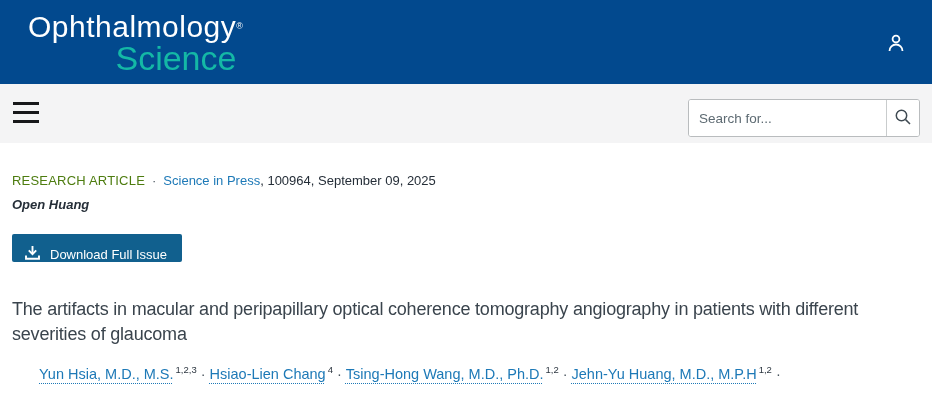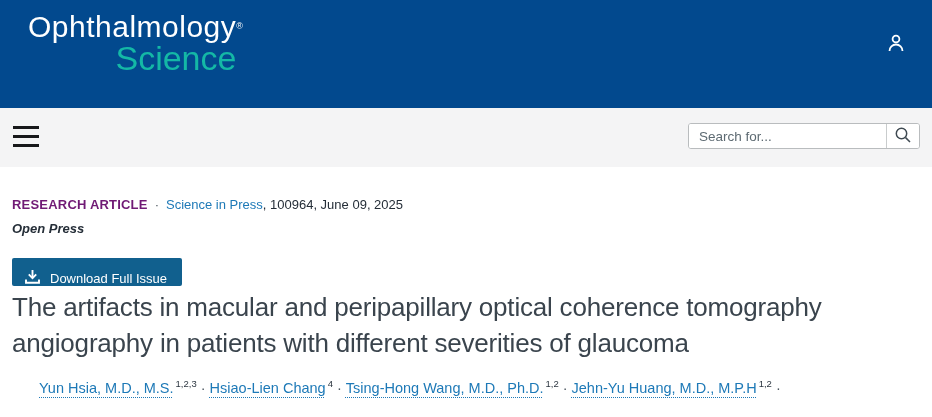--- a/index.html
+++ b/index.html
@@ -5,21 +5,21 @@
   * { box-sizing: border-box; margin: 0; padding: 0; }
   html, body { width: 932px; height: 417px; overflow: hidden; }
   body {
     font-family: "Liberation Sans", sans-serif;
     background: #ffffff;
     position: relative;
   }
 
   
   .banner {
-    height: 108px;
+    height: 84px;
     background: #02498e;
     position: relative;
   }
   .logo {
     position: absolute;
     left: 28px;
     top: 11px;
     text-align: right;
     cursor: pointer;
   }
@@ -81,21 +81,21 @@
   .hamburger .bar {
     width: 26px;
     height: 3.2px;
     background: #17181a;
   }
   .searchbox {
     position: absolute;
     right: 12px;
     top: 15px;
     width: 232px;
-    height: 26px;
+    height: 38px;
     display: flex;
     background: #ffffff;
     border: 1px solid #b9bcbe;
     border-radius: 3px;
     overflow: hidden;
   }
   .searchbox input {
     flex: 1;
     border: none;
     outline: none;
@@ -121,23 +121,23 @@
 
   .meta-row {
     margin-top: 30px;
     font-size: 13px;
     color: #252e38;
     display: flex;
     align-items: baseline;
     gap: 7px;
   }
   .article-type {
-    font-weight: 700;
+    font-weight: 400;
     letter-spacing: 0.2px;
-    color: #701a75;
+    color: #4d7c0f;
   }
   .dot-sep { color: #4a555e; }
   .issue-link {
     color: #1d79b7;
     text-decoration: none;
     cursor: pointer;
   }
   .issue-rest { color: #252e38; }
 
   .open-access {
@@ -158,22 +158,22 @@
     font-size: 13px;
     font-family: "Liberation Sans", sans-serif;
     display: inline-flex;
     align-items: center;
     gap: 9px;
     padding: 12px 15px 0 12px;
     cursor: pointer;
   }
 
   .article-title {
-    margin-top: 0;
-    font-size: 26px;
+    margin-top: 32px;
+    font-size: 18px;
     font-weight: 400;
     letter-spacing: -0.2px;
     line-height: 1.42;
     color: #3a444d;
     max-width: 912px;
   }
 
   .authors {
     margin-top: 14px;
     font-size: 14.5px;
@@ -247,25 +247,25 @@
     </button>
   </div>
 </nav>
 
 <main class="content">
 
   <div class="meta-row">
     <span class="article-type">RESEARCH ARTICLE</span>
     <span class="dot-sep">·</span>
     <span>
-      <a class="issue-link">Science in Press</a><span class="issue-rest">, 100964, June 09, 2025</span>
+      <a class="issue-link">Science in Press</a><span class="issue-rest">, 100964, September 09, 2025</span>
     </span>
   </div>
 
-  <div class="open-access">Open Press</div>
+  <div class="open-access">Open Huang</div>
 
   <button class="download-btn">
     <span>
       <svg width="17" height="16" viewBox="0 0 17 16" fill="none" stroke="#ffffff" stroke-width="1.9">
         <line x1="8.5" y1="1" x2="8.5" y2="8.5"></line>
         <polyline points="4.8,5.4 8.5,9.2 12.2,5.4" fill="none"></polyline>
         <path d="M2 10.5 v3.2 h13 v-3.2" fill="none"></path>
       </svg>
     </span>
     <span>Download Full Issue</span>

